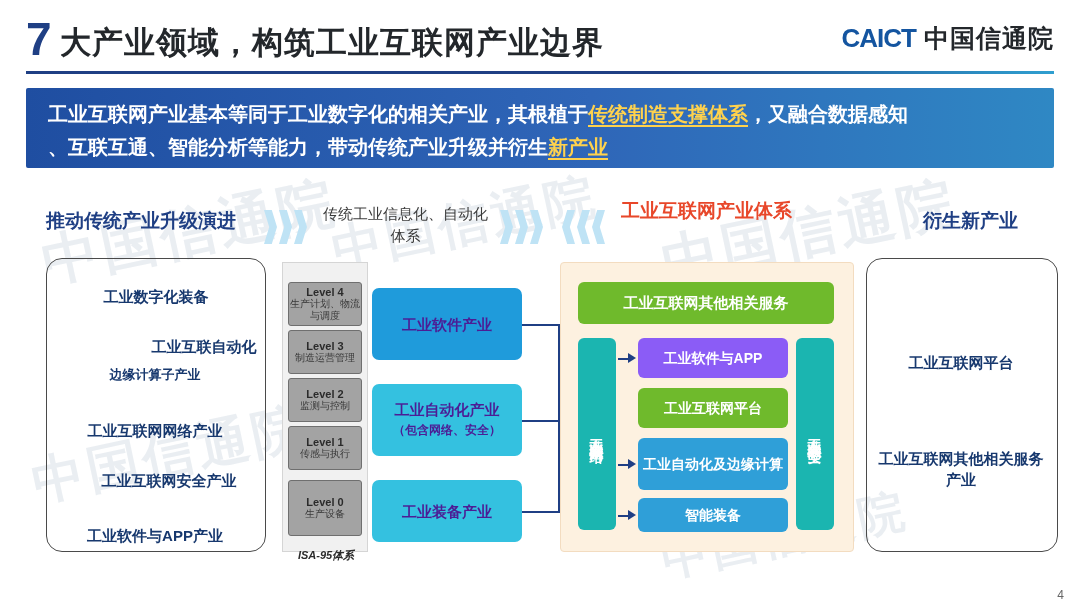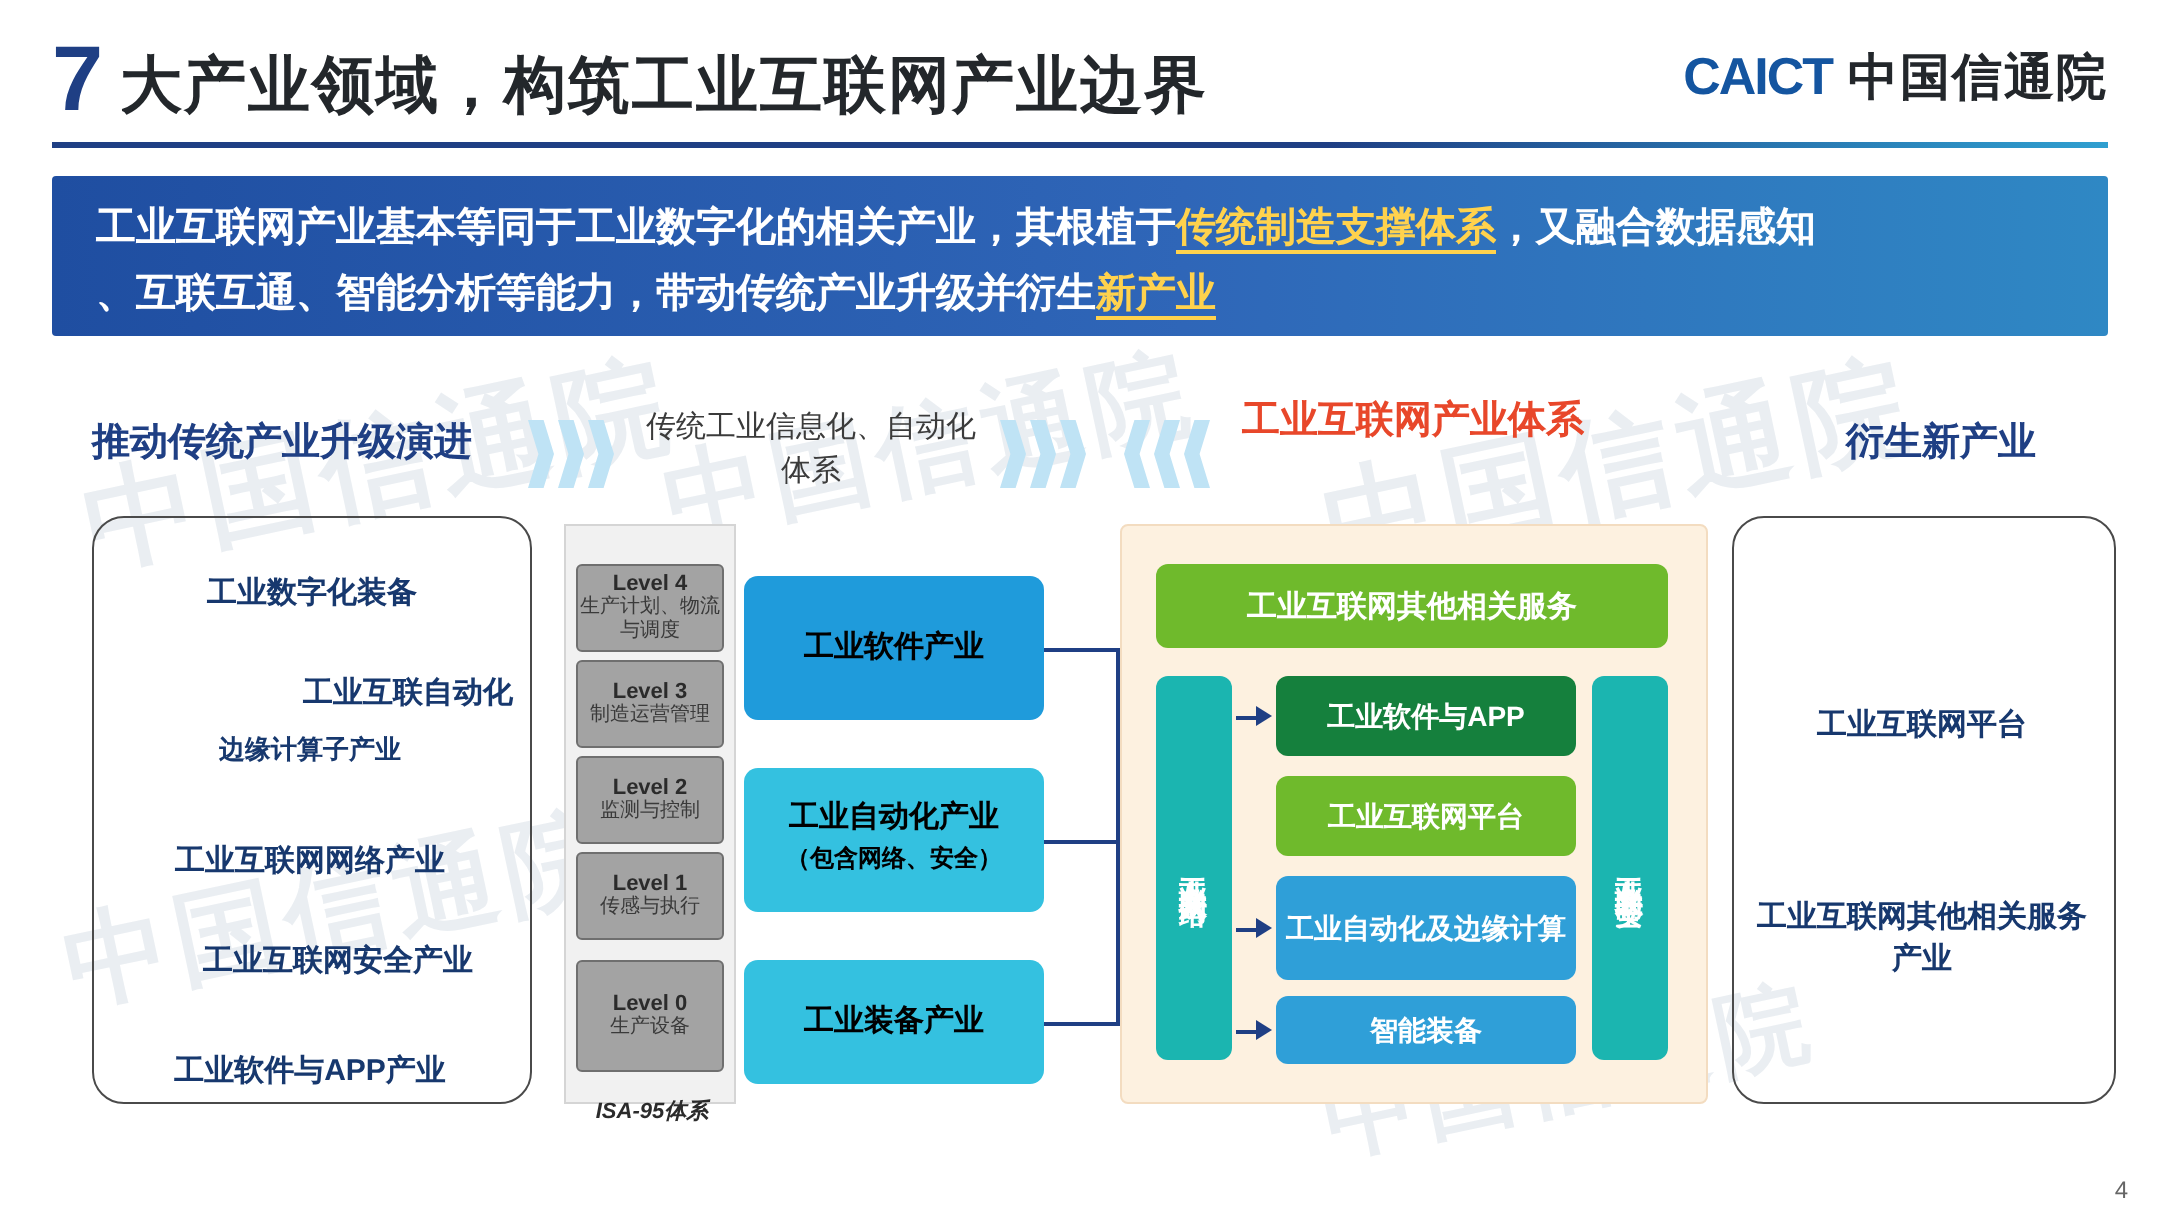--- a/index.html
+++ b/index.html
@@ -114,23 +114,23 @@
     line-height:12px;
   }
   .isa-lvl b{font-size:11px;font-weight:bold;color:#2b2b2b;}
   .isa-cap{
     position:absolute;left:284px;top:548px;width:84px;text-align:center;
     font-size:11px;font-style:italic;color:#2b2b2b;font-weight:bold;
   }
 
   
   .pbox{
-    position:absolute;border-radius:7px;color:#000000;font-weight:bold;
+    position:absolute;border-radius:7px;color:#4c1d95;font-weight:bold;
     display:flex;flex-direction:column;align-items:center;justify-content:center;
-    text-align:center;font-size:15px;line-height:21px;font-family:Liberation Mono, monospace;
+    text-align:center;font-size:15px;line-height:21px;
   }
   .p-soft{left:372px;top:288px;width:150px;height:72px;background:#1f9bdb;}
   .p-auto{left:372px;top:384px;width:150px;height:72px;background:#34c1e0;}
   .p-equip{left:372px;top:480px;width:150px;height:62px;background:#34c1e0;}
   .p-auto .sub{font-size:12px;font-weight:bold;}
 
   
   .core{
     position:absolute;left:560px;top:262px;width:292px;height:288px;
     background:#fdf1e0;border:1px solid #f3dcc0;border-radius:4px;
@@ -150,21 +150,21 @@
     position:absolute;left:796px;top:338px;width:38px;height:192px;
     background:#1bb5b0;border-radius:6px;color:#fff;font-weight:bold;font-size:14px;
     display:flex;align-items:center;justify-content:center;
     writing-mode:vertical-rl;letter-spacing:2px;
   }
   .c-item{
     position:absolute;left:638px;width:150px;border-radius:6px;
     display:flex;align-items:center;justify-content:center;text-align:center;
     font-weight:bold;font-size:14px;line-height:19px;color:#ffffff;
   }
-  .c-app{top:338px;height:40px;background:#15803d;}
+  .c-app{top:338px;height:40px;background:#8b5cf6;}
   .c-plat{top:388px;height:40px;background:#6fba2c;}
   .c-edge{top:438px;height:52px;background:#2f9fd8;}
   .c-smart{top:498px;height:34px;background:#2f9fd8;}
 
   
   .conn{position:absolute;background:#1f3f84;}
   .conn-h{height:1.5px;}
   .conn-v{width:1.5px;}
   .ahead{
     position:absolute;width:0;height:0;

